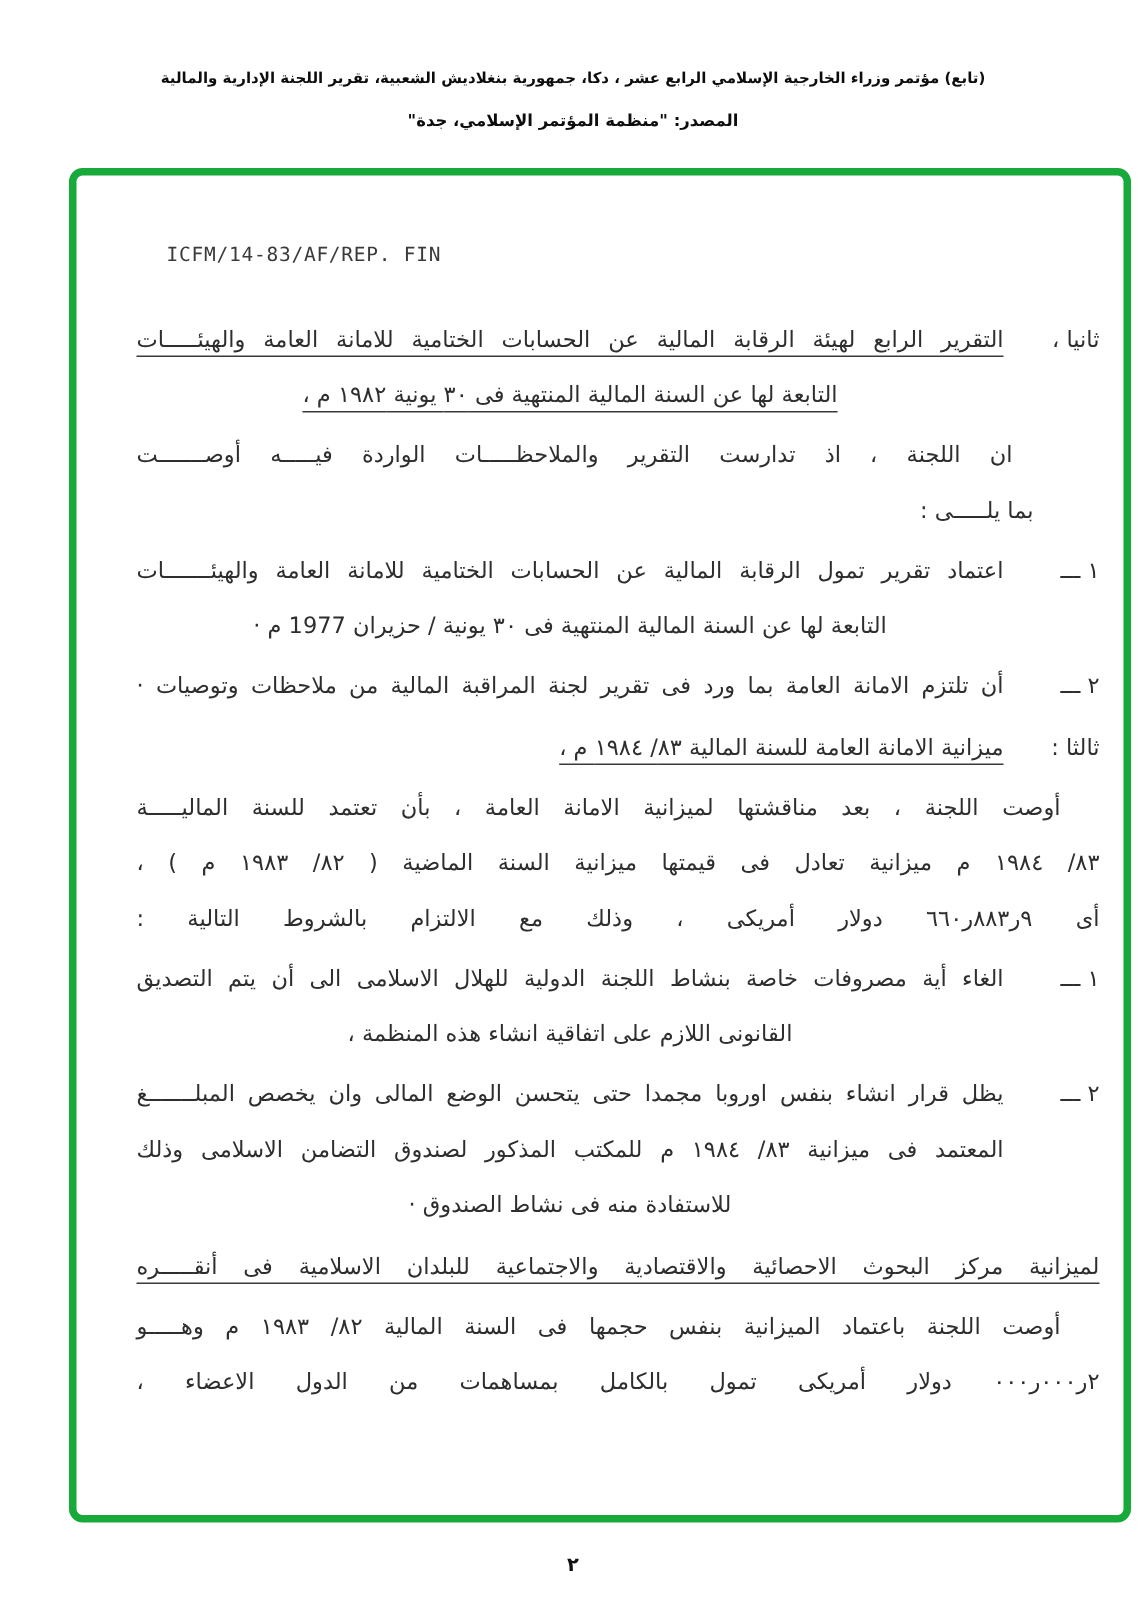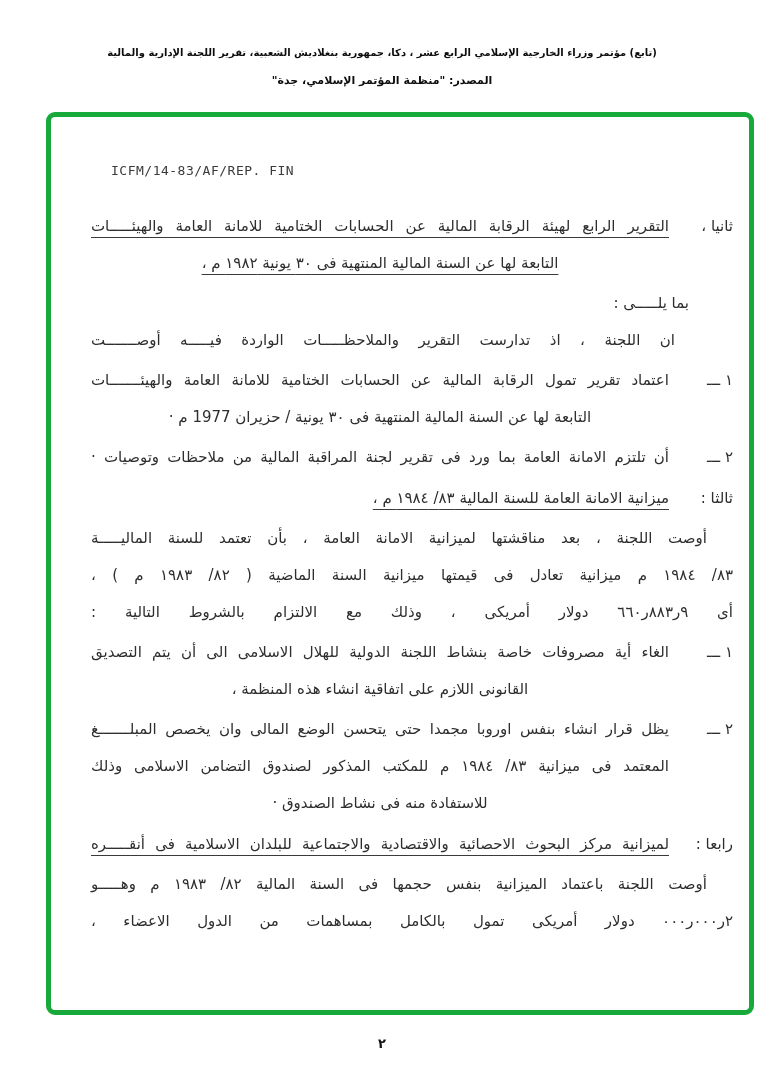--- a/index.html
+++ b/index.html
@@ -82,22 +82,22 @@
     <div class="block sec">
       <div class="marker">ثانيا ،</div>
       <div class="bodytxt">
         <div class="ln jl u"><span>التقرير الرابع لهيئة الرقابة المالية عن الحسابات الختامية للامانة العامة والهيئـــــات</span></div>
         <div class="ln cl u"><span>التابعة لها عن السنة المالية المنتهية فى ٣٠ يونية ١٩٨٢ م ،</span></div>
       </div>
     </div>
 
     <div class="block noMarker">
       <div class="bodytxt">
+        <div class="ln jl ind3"><span>ان اللجنة ، اذ تدارست التقرير والملاحظـــــات الواردة فيـــــه أوصـــــــت</span></div>
         <div class="ln rl ind2"><span>بما يلـــــى :</span></div>
-        <div class="ln jl ind3"><span>ان اللجنة ، اذ تدارست التقرير والملاحظـــــات الواردة فيـــــه أوصـــــــت</span></div>
       </div>
     </div>
 
     <div class="block">
       <div class="marker">١ ـــ</div>
       <div class="bodytxt">
         <div class="ln jl"><span>اعتماد تقرير تمول الرقابة المالية عن الحسابات الختامية للامانة العامة والهيئـــــــات</span></div>
         <div class="ln cl"><span>التابعة لها عن السنة المالية المنتهية فى ٣٠ يونية / حزيران 1977 م ·</span></div>
       </div>
     </div>
@@ -135,21 +135,20 @@
     <div class="block">
       <div class="marker">٢ ـــ</div>
       <div class="bodytxt">
         <div class="ln jl"><span>يظل قرار انشاء بنفس اوروبا مجمدا حتى يتحسن الوضع المالى وان يخصص المبلـــــــغ</span></div>
         <div class="ln jl"><span>المعتمد فى ميزانية ٨٣/ ١٩٨٤ م للمكتب المذكور لصندوق التضامن الاسلامى وذلك</span></div>
         <div class="ln cl"><span>للاستفادة منه فى نشاط الصندوق ·</span></div>
       </div>
     </div>
 
     <div class="block sec">
-      <div class="marker">رابعا :</div>
       <div class="bodytxt">
         <div class="ln jl u"><span>لميزانية مركز البحوث الاحصائية والاقتصادية والاجتماعية للبلدان الاسلامية فى أنقـــــره</span></div>
       </div>
     </div>
 
     <div class="block noMarker">
       <div class="bodytxt">
         <div class="ln jl ind"><span>أوصت اللجنة باعتماد الميزانية بنفس حجمها فى السنة المالية ٨٢/ ١٩٨٣ م وهـــــو</span></div>
         <div class="ln jl"><span>⁦٢ر٠٠٠ر٠٠٠⁩ دولار أمريكى تمول بالكامل بمساهمات من الدول الاعضاء ،</span></div>
       </div>

